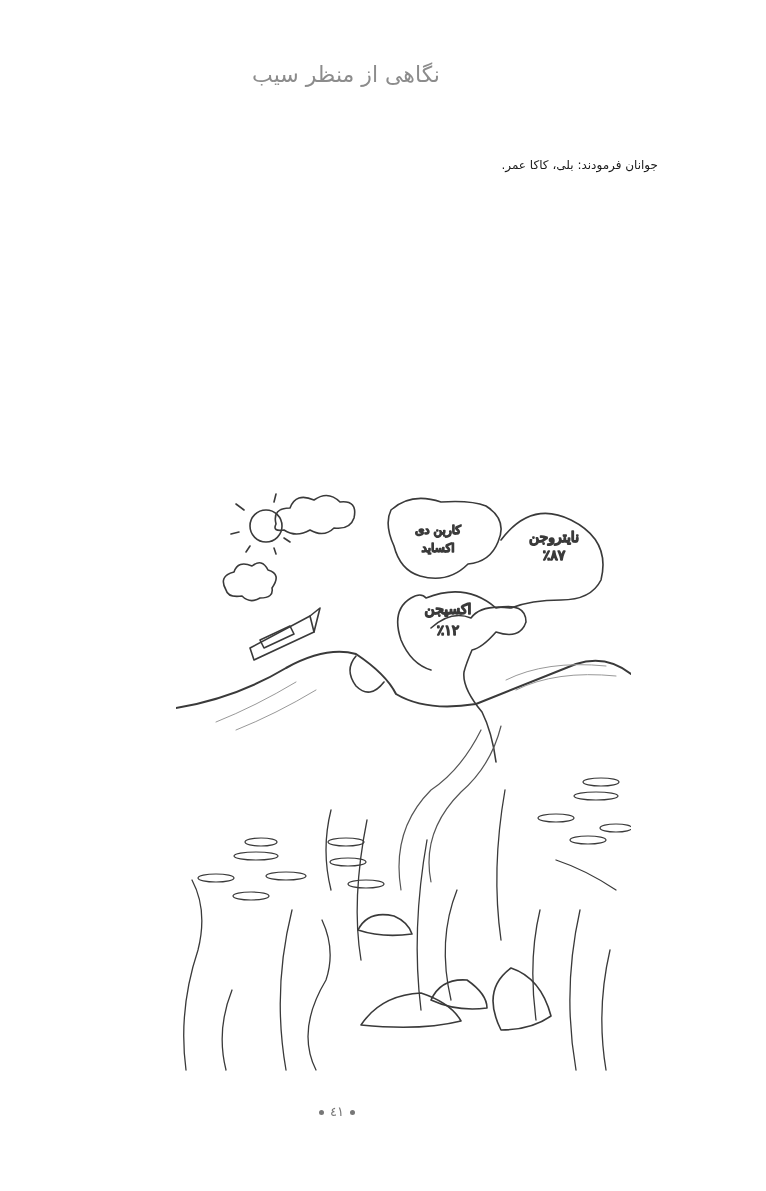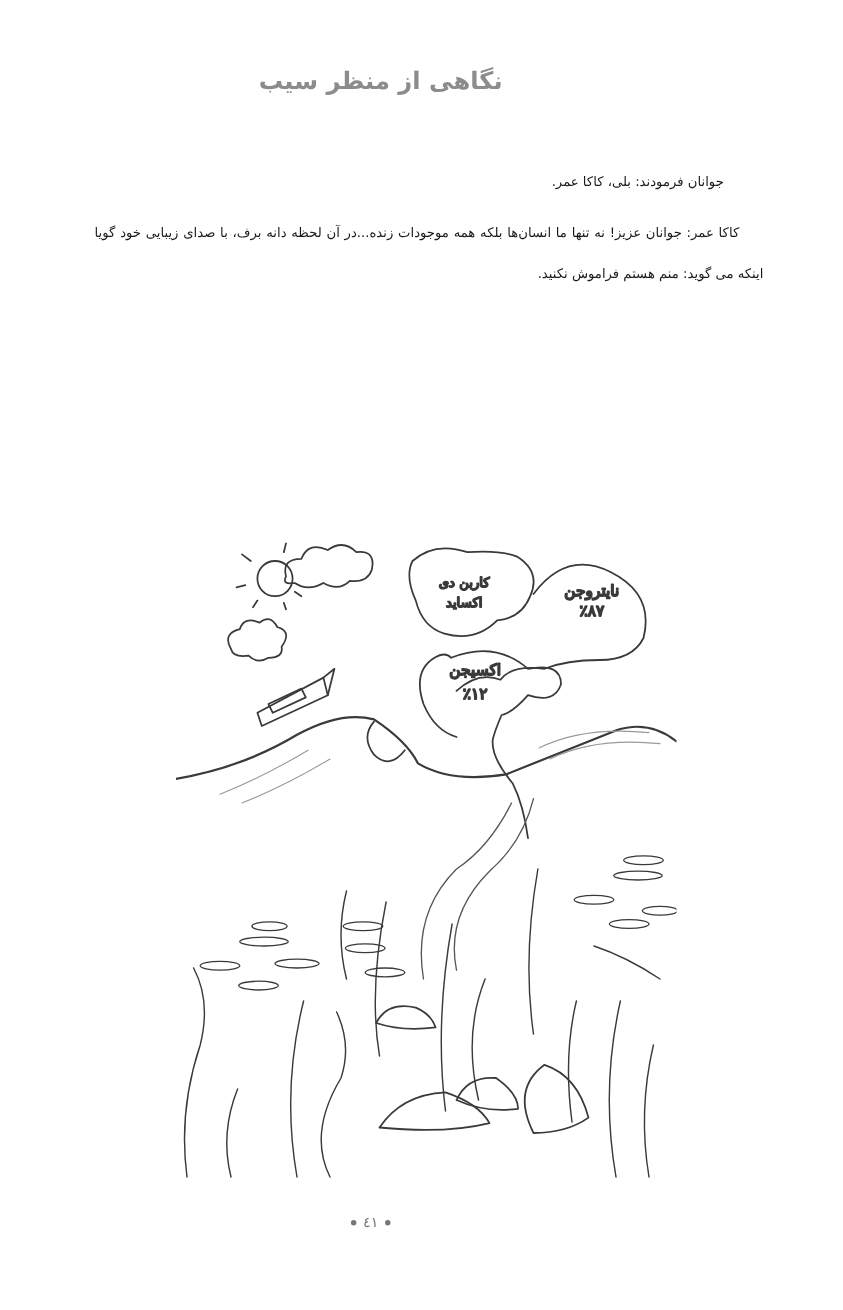--- a/index.html
+++ b/index.html
@@ -1,38 +1,37 @@
 <!DOCTYPE html>
 <html><head>
 <meta charset="utf-8">
 <style>
   html, body { margin: 0; padding: 0; background: #ffffff; }
   body { width: 766px; height: 1191px; position: relative; overflow: hidden;
          font-family: "DejaVu Sans", "Liberation Sans", sans-serif; color: #1a1a1a; }
   .page-header { position: absolute; top: 62px; left: 0; width: 692px; text-align: center;
-                 font-size: 22px; font-weight: bold; color: #8c8c8c; direction: rtl; }
+                 font-size: 22px; font-weight: normal; color: #8c8c8c; direction: rtl; }
   .body-text { position: absolute; top: 146px; left: 86px; width: 608px; direction: rtl;
                text-align: justify; font-size: 12px; line-height: 38px; }
   .body-text p { margin: 0 0 8px 0; text-indent: 22px; }
   .body-text p.first { text-indent: 36px; }
-  .illustration { position: absolute; top: 490px; left: 160px; width: 455px; height: 590px; }
+  .illustration { position: absolute; top: 490px; left: 176px; width: 455px; height: 590px; }
   .illustration svg { width: 100%; height: 100%; }
   .bubble-label { font-family: "DejaVu Sans", sans-serif; fill: #333; font-size: 12px; text-anchor: middle; direction: rtl; }
   .page-footer { position: absolute; top: 1104px; left: 0; width: 674px; text-align: center;
                  font-size: 13px; color: #777; direction: rtl; }
   .dot { display: inline-block; width: 5px; height: 5px; border-radius: 50%; background: #777; vertical-align: middle; margin: 0 6px; }
 </style>
 </head>
 <body>
 
 <div class="page-header">نگاهی از منظر سیب</div>
 
 <div class="body-text">
   <p class="first">جوانان فرمودند: بلی، کاکا عمر.</p>
-  <p>کاکا عمر: جوانان عزیز! نه تنها ما انسان‌ها بلکه همه موجودات زنده...در آن لحظه دانه برف، با صدای زیبایی خود گویا اینکه می گوید: منم هستم فراموش نکنید.</p>
 </div>
 
 <div class="illustration">
   <svg viewBox="0 0 455 590" fill="none" stroke="#3a3a3a" stroke-width="1.6" stroke-linecap="round" stroke-linejoin="round">
 
     <g>
       <circle cx="90" cy="36" r="16"></circle>
       <line x1="60" y1="14" x2="68" y2="20"></line>
         <line x1="100" y1="4" x2="98" y2="12"></line>
       <line x1="55" y1="44" x2="63" y2="42"></line>

